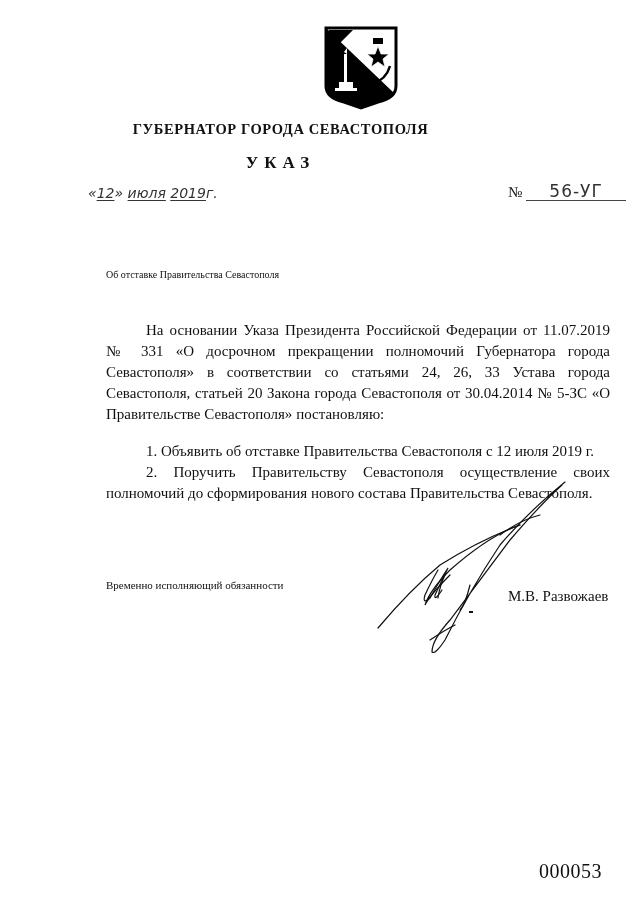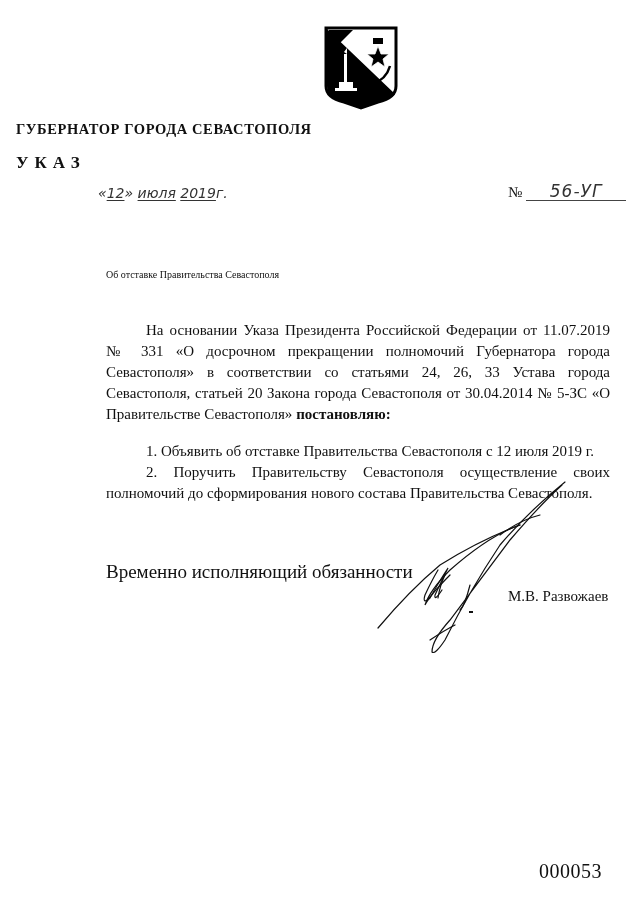--- a/index.html
+++ b/index.html
@@ -1,39 +1,39 @@
 <!DOCTYPE html>
 <html><head>
 <meta charset="utf-8">
 <style>
   html, body { margin: 0; padding: 0; background: #ffffff; }
   body { width: 635px; height: 905px; position: relative; overflow: hidden;
          font-family: "Liberation Serif", "DejaVu Serif", serif; color: #111; }
   .abs { position: absolute; }
   .emblem { left: 320px; top: 24px; width: 82px; height: 86px; }
-  .heading { left: 16px; width: 551px; font-weight: bold; }
+  .heading { left: 5px; width: 551px; text-align: center; font-weight: bold; }
   .org { top: 121px; font-size: 14.5px; letter-spacing: 0.6px; }
   .doc-type { top: 153px; font-size: 17px; letter-spacing: 6px; }
-  .date { left: 98px; top: 185px; font-family: "DejaVu Sans", sans-serif; font-size: 14px;
+  .date { left: 88px; top: 185px; font-family: "DejaVu Sans", sans-serif; font-size: 14px;
           color: #333; font-style: italic; }
   .date .u { text-decoration: underline; text-underline-offset: 2px; }
   .num { left: 508px; top: 183px; font-size: 15px; }
   .num .lbl { font-family: "Liberation Serif", serif; }
   .num .val { display: inline-block; width: 100px; border-bottom: 1px solid #444;
-              font-family: "DejaVu Sans", sans-serif; font-style: italic; font-size: 17px;
+              font-family: "DejaVu Sans", sans-serif; font-size: 17px;
               color: #333; text-align: center; letter-spacing: 1px; line-height: 17px; }
   .subject { left: 106px; top: 269px; font-size: 10px; }
   .body { left: 106px; width: 504px; font-size: 15px; line-height: 21px; text-align: justify; }
   .para1 { top: 320px; }
   .para1 .indent { display: inline-block; width: 40px; }
-  .para1 b { font-weight: bold; }
+  .para1 b { font-weight: normal; }
   .item { left: 106px; width: 504px; font-size: 15px; line-height: 21px; text-align: justify; }
   .item1 { top: 441px; text-indent: 40px; }
   .item2 { top: 462px; text-indent: 40px; text-align-last: left; }
-  .sign-title { left: 106px; top: 563px; font-size: 19px; line-height: 18px; }
+  .sign-title { left: 106px; top: 576px; font-size: 11px; line-height: 18px; }
   .sign-name { left: 508px; top: 588px; font-size: 15px; }
   .signature { left: 370px; top: 480px; width: 200px; height: 180px; }
   .serial { left: 539px; top: 860px; font-size: 20px; font-weight: normal; letter-spacing: 0.5px; }
 </style>
 </head>
 <body>
 
 <div class="abs emblem">
   <svg width="82" height="86" viewBox="0 0 82 86">
     <path d="M6 4 H76 V62 Q76 74 58 78 L41 84 L24 78 Q6 74 6 62 Z" fill="#ffffff" stroke="#000" stroke-width="3"></path>

